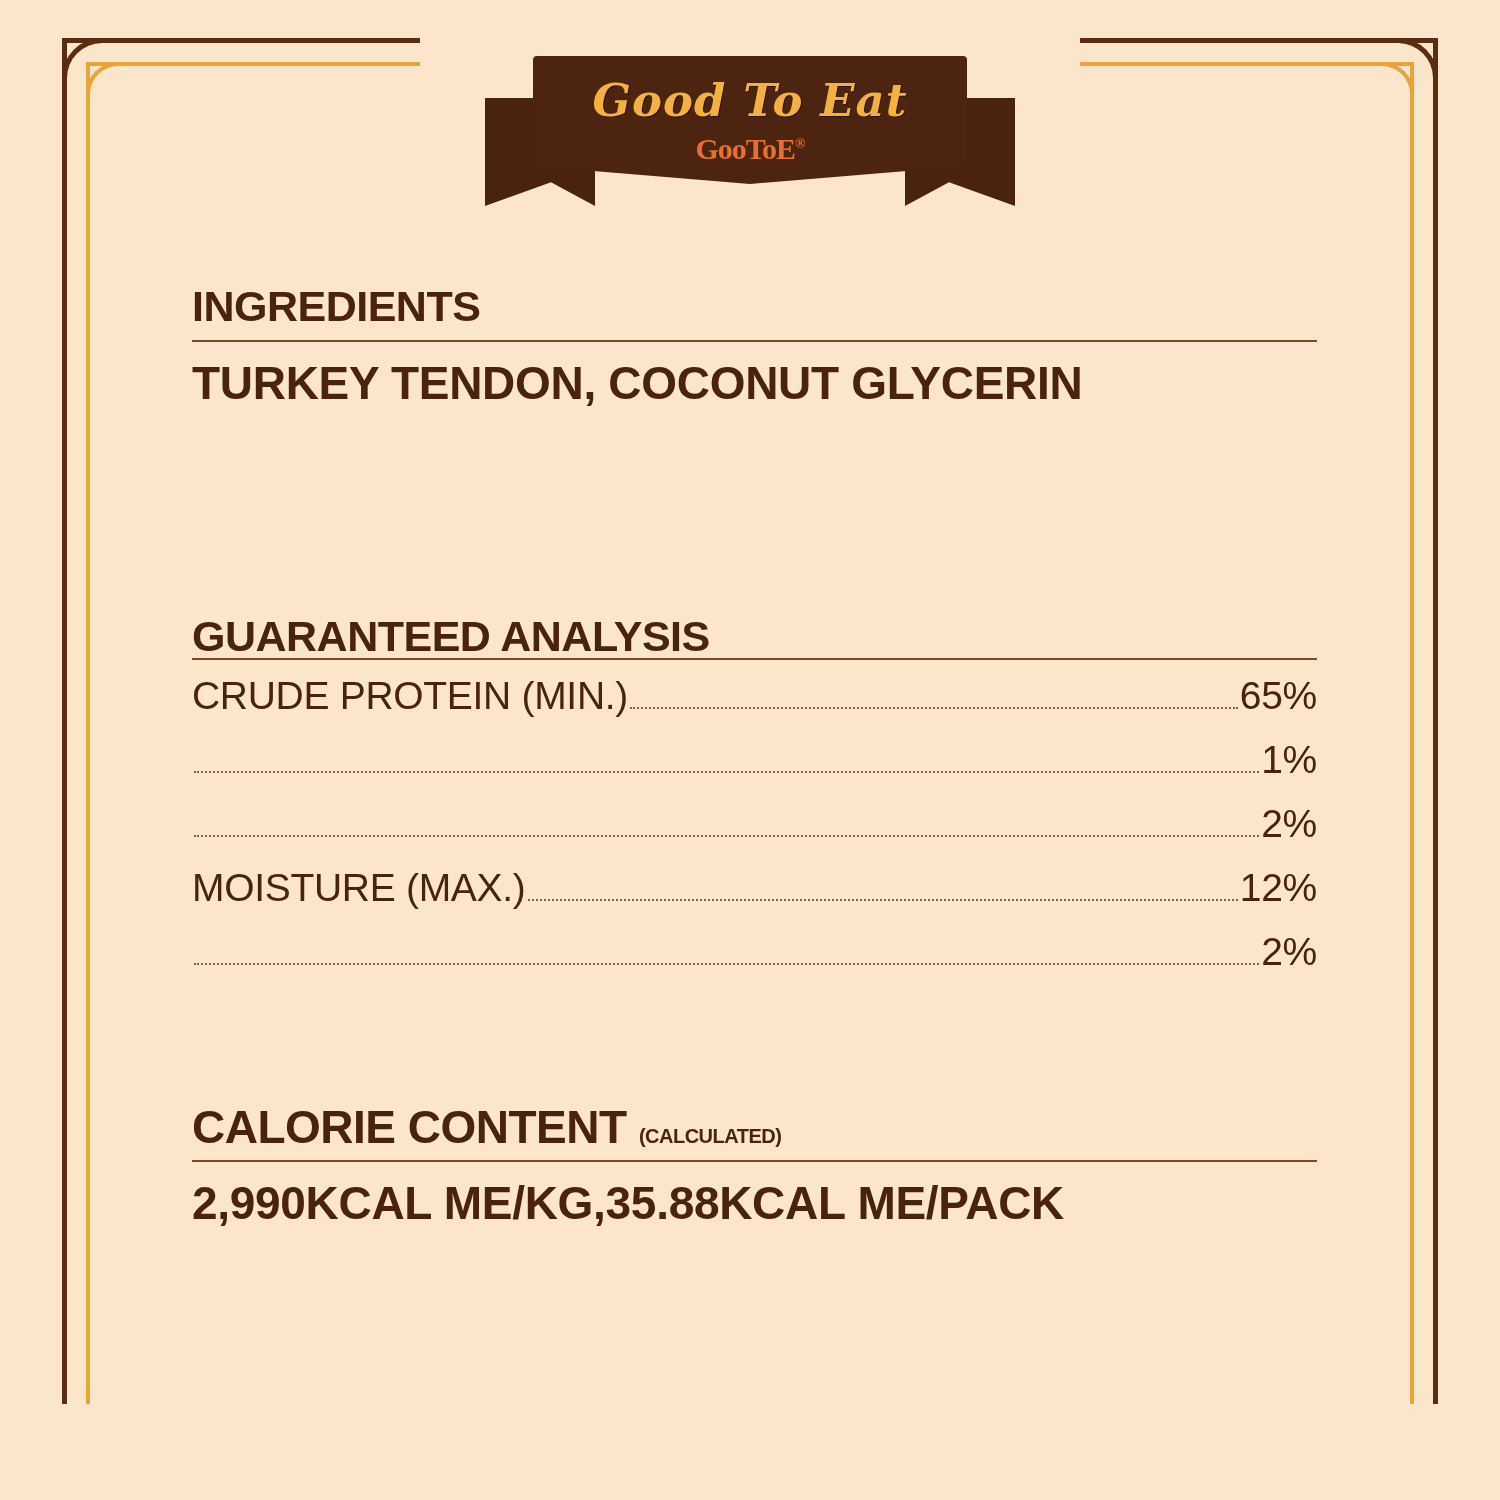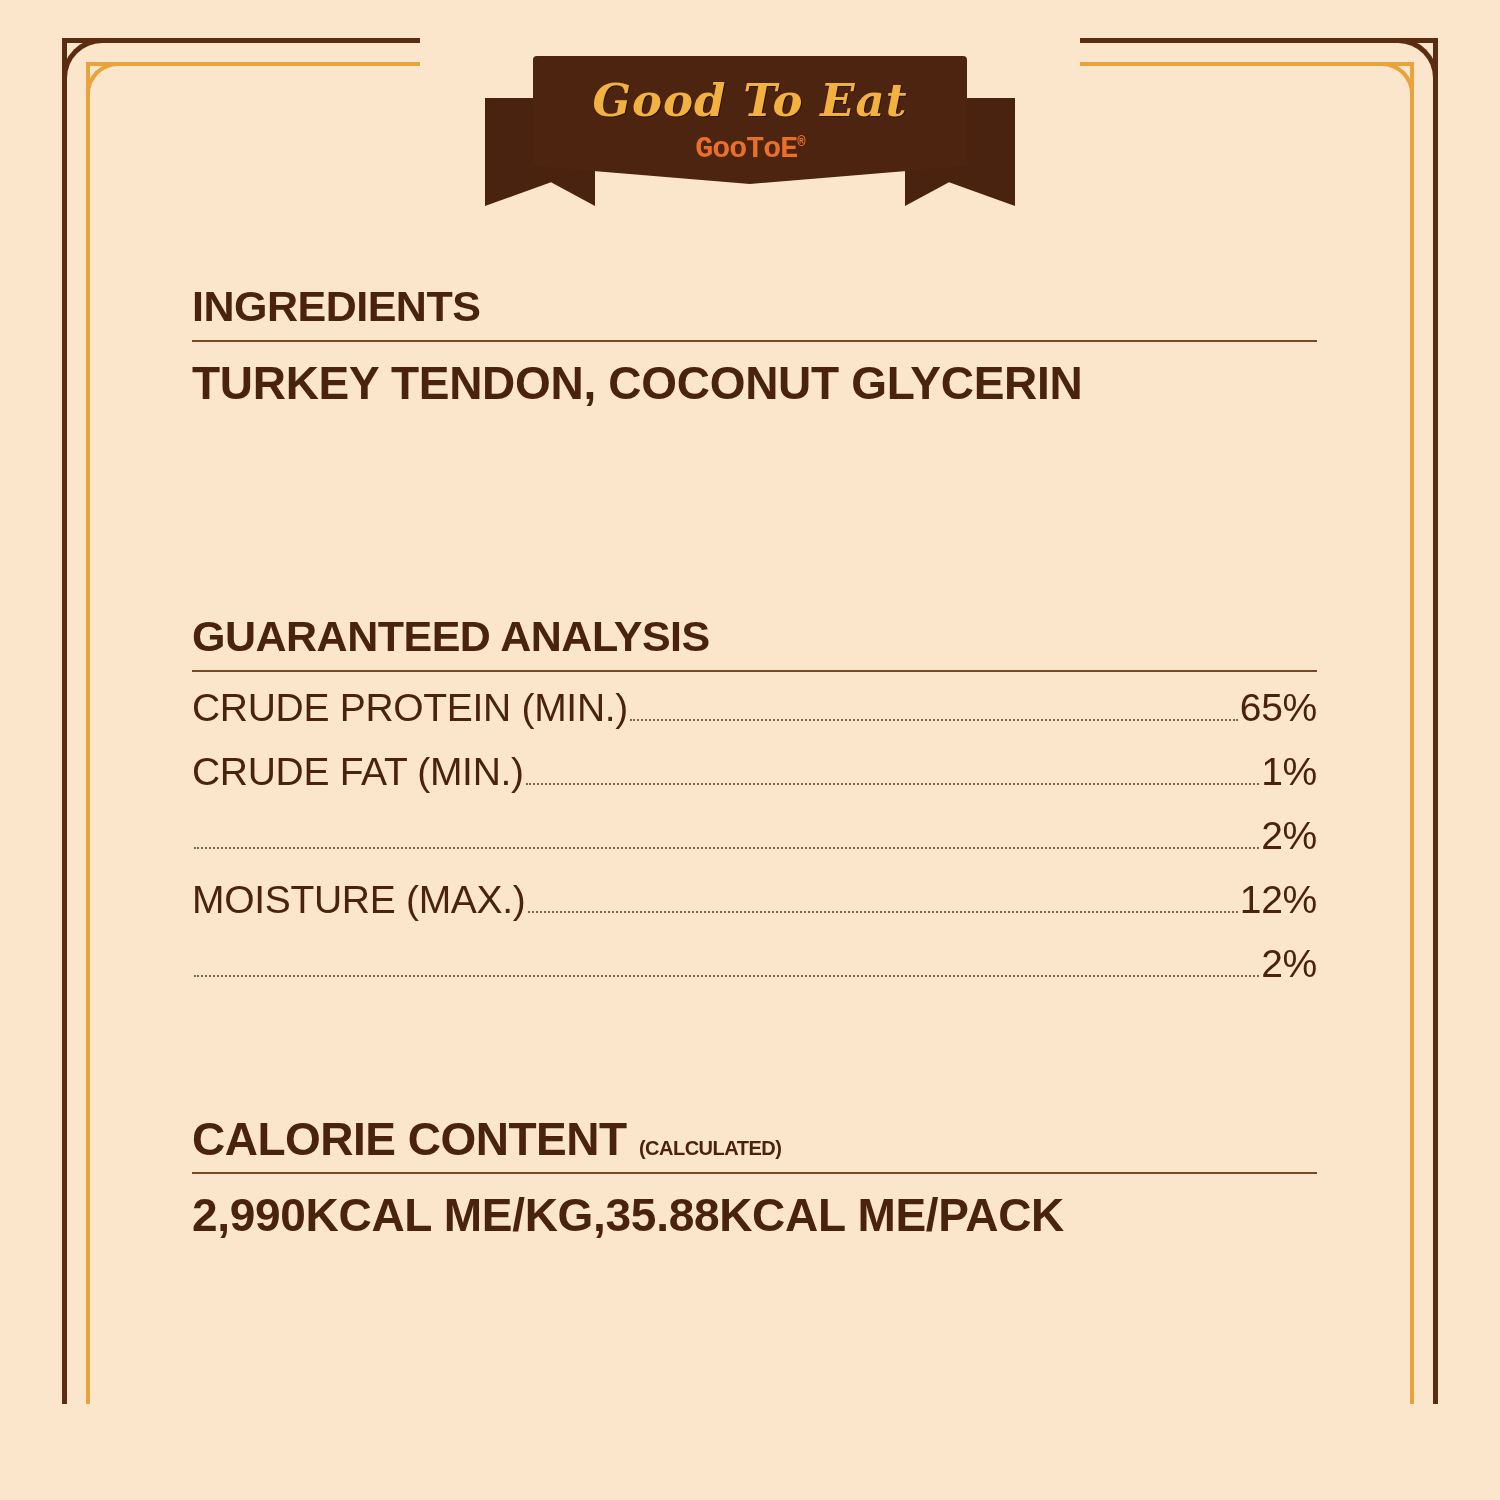--- a/index.html
+++ b/index.html
@@ -137,21 +137,21 @@
     color: #f3b23f;
     letter-spacing: 1px;
     text-shadow: 1px 1px 0 #2d1408;
   }
   .banner .sub {
     position: absolute;
     left: 78px;
     top: 86px;
     width: 434px;
     text-align: center;
-    font-family: Liberation Mono, monospace;
+    font-family: Liberation Serif, serif;
     font-weight: bold;
     font-size: 30px;
     color: #e8702a;
     letter-spacing: -1px;
   }
   .banner .sub .reg {
     font-size: 14px;
     vertical-align: super;
     color: #e8702a;
   }
@@ -184,21 +184,20 @@
     font-weight: bold;
     color: #4a2310;
     letter-spacing: -0.3px;
   }
 
   .gap-1 { height: 205px; }
   .gap-2 { height: 110px; }
 
   .h-analysis {
     font-size: 43px;
-    padding-bottom: 12px;
   }
 
   .ga-row {
     display: flex;
     align-items: baseline;
     font-size: 39px;
     font-weight: normal;
     color: #4a2310;
     letter-spacing: -0.3px;
     margin-bottom: 20px;
@@ -252,21 +251,20 @@
 
     <div class="section-head h-analysis">GUARANTEED ANALYSIS</div>
     <div class="rule"></div>
 
     <div class="ga-row">
       <span class="nm">CRUDE PROTEIN (MIN.)</span>
       <span class="dots"></span>
       <span class="val">65%</span>
     </div>
     <div class="ga-row">
-      <span class="nm">CRUDE FAT (MIN.)</span>
       <span class="dots"></span>
       <span class="val">1%</span>
     </div>
     <div class="ga-row">
       <span class="dots"></span>
       <span class="val">2%</span>
     </div>
     <div class="ga-row">
       <span class="nm">MOISTURE (MAX.)</span>
       <span class="dots"></span>

